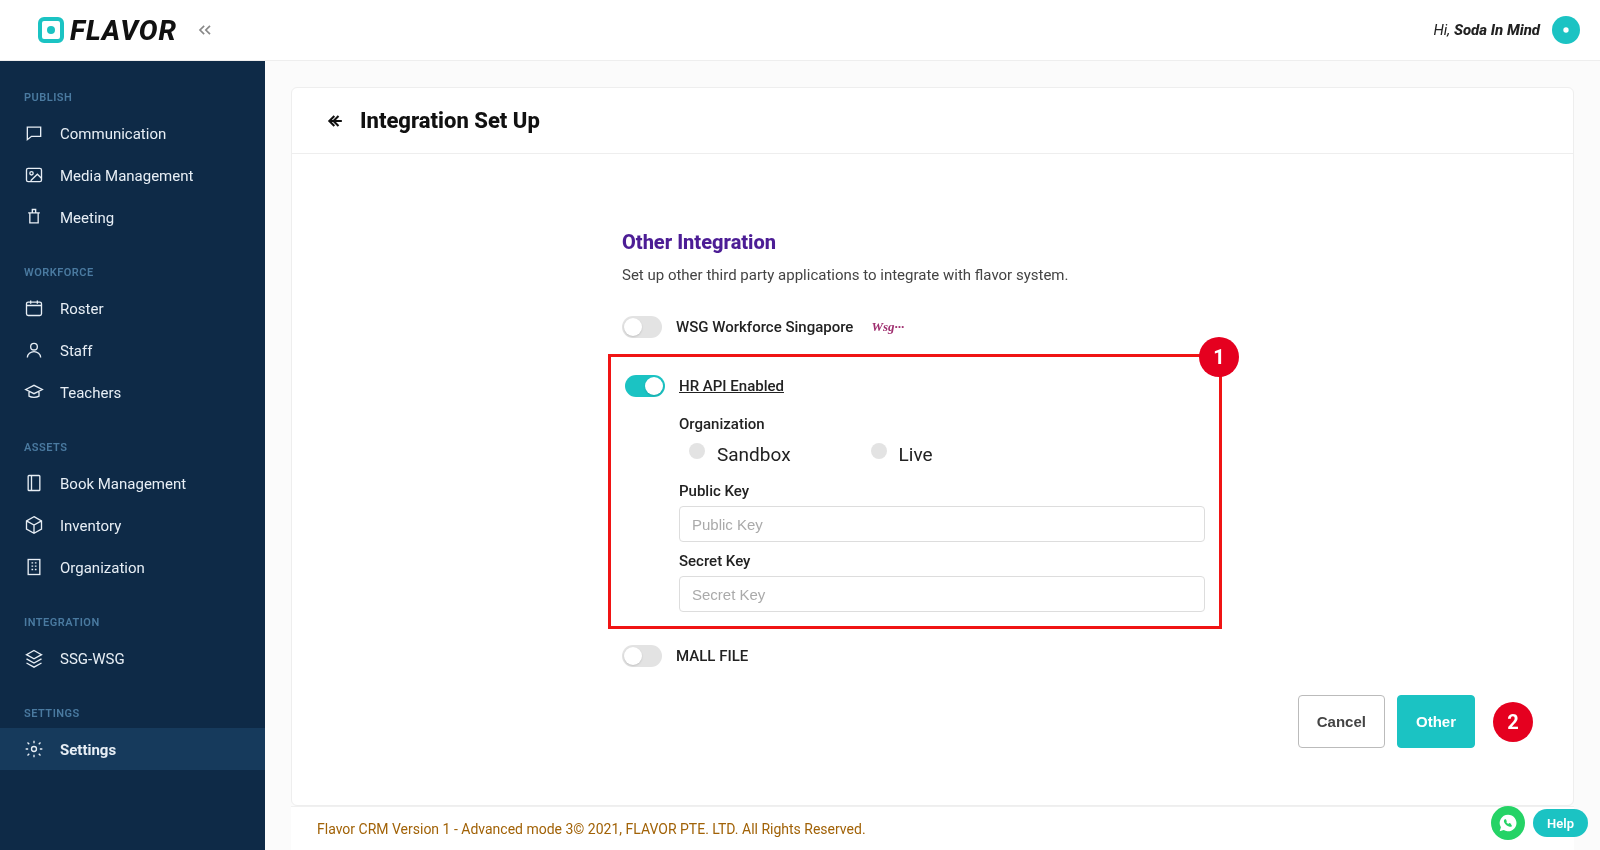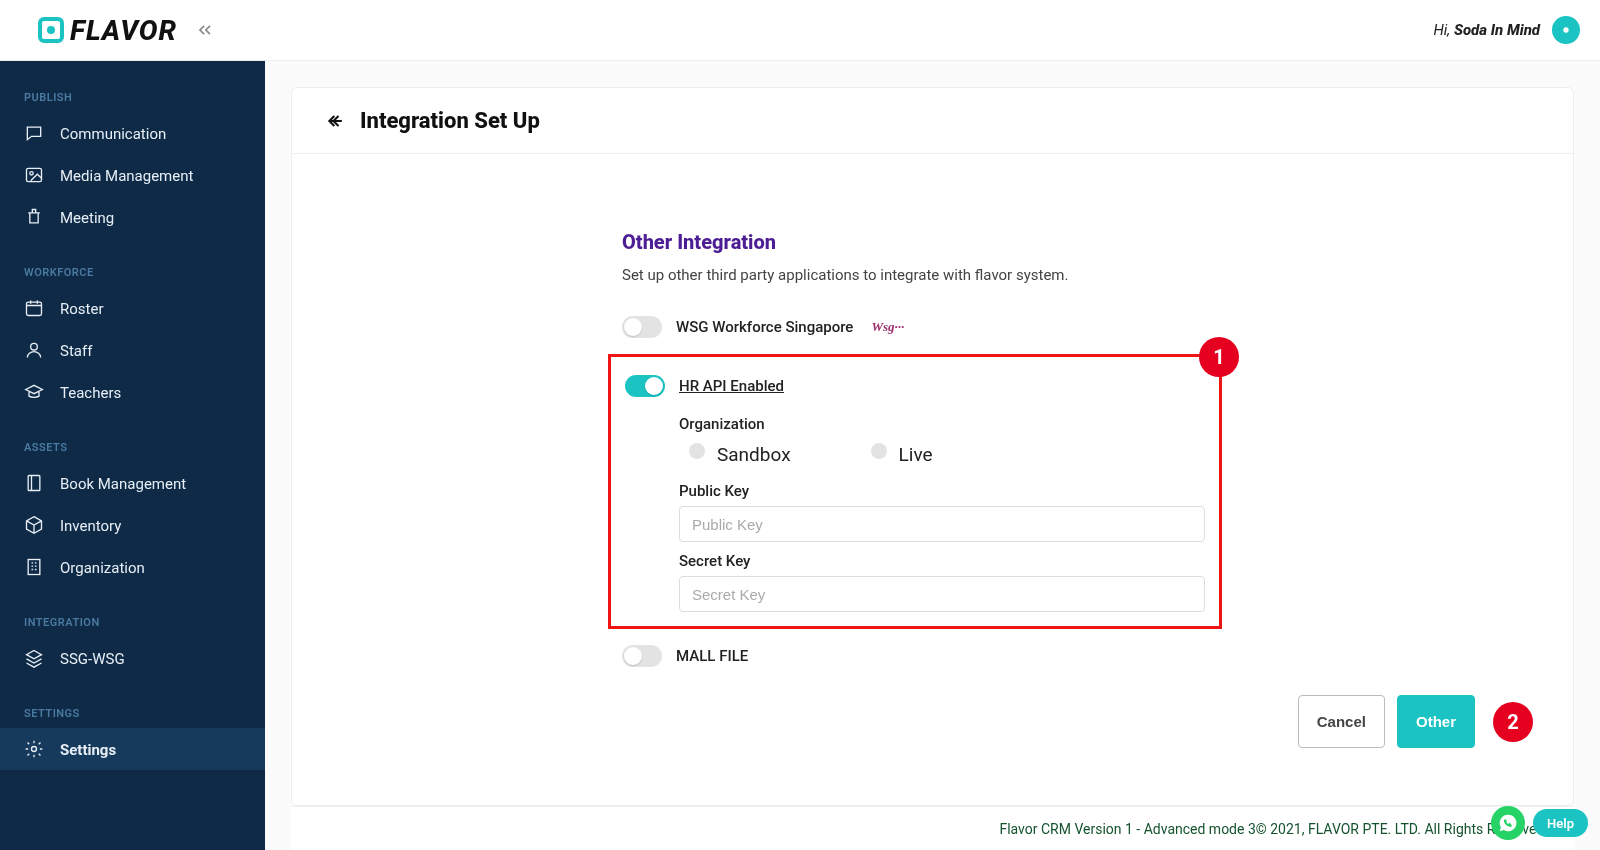--- a/index.html
+++ b/index.html
@@ -60,21 +60,21 @@
   .text-input { width: 100%; height: 36px; border:1px solid #ddd; border-radius:4px; padding: 0 12px; font-size:15px; }
   .text-input::placeholder { color:#aaa;}
   
   .button-row { margin-top: auto; display:flex; justify-content: flex-end; gap: 12px; align-items:center; padding: 20px 0 30px;}
   .btn { height: 53px; padding: 0 18px; border-radius: 4px; font-size:15px; font-weight:600; cursor:pointer; display:flex; align-items:center;}
   .btn-cancel { background:#fff; border:1px solid #bbb; color:#444;}
   .btn-save { background:#1bc3c3; border:1px solid #1bc3c3; color:#fff;}
   .red-circle-inline { width:40px; height:40px; border-radius:50%; background:#e5001f; color:#fff; font-weight:700; font-size:20px; display:flex; align-items:center; justify-content:center; margin-left: 6px;}
   
   
-  .footer { height: 44px; padding: 0 26px; display:flex; align-items:center; justify-content:flex-end; font-size:14px; color:#14532d; border-top:1px solid #f0f0f0; background:#fff;}
+  .footer { height: 44px; padding: 0 26px; display:flex; align-items:center; justify-content:flex-start; font-size:14px; color:#a16207; border-top:1px solid #f0f0f0; background:#fff;}
   
   
   .float-widgets { position: fixed; bottom: 10px; right: 12px; display:flex; align-items:center; gap:8px; z-index:100;}
   .whatsapp-btn { width:34px; height:34px; border-radius:50%; background:#25d366; display:flex; align-items:center; justify-content:center;}
   .help-btn { height:28px; padding:0 14px; background:#1bc3c3; color:#fff; border-radius:14px; font-size:13px; font-weight:600; display:flex; align-items:center;}
 </style>
 </head>
 <body>
 
 <div class="header">

